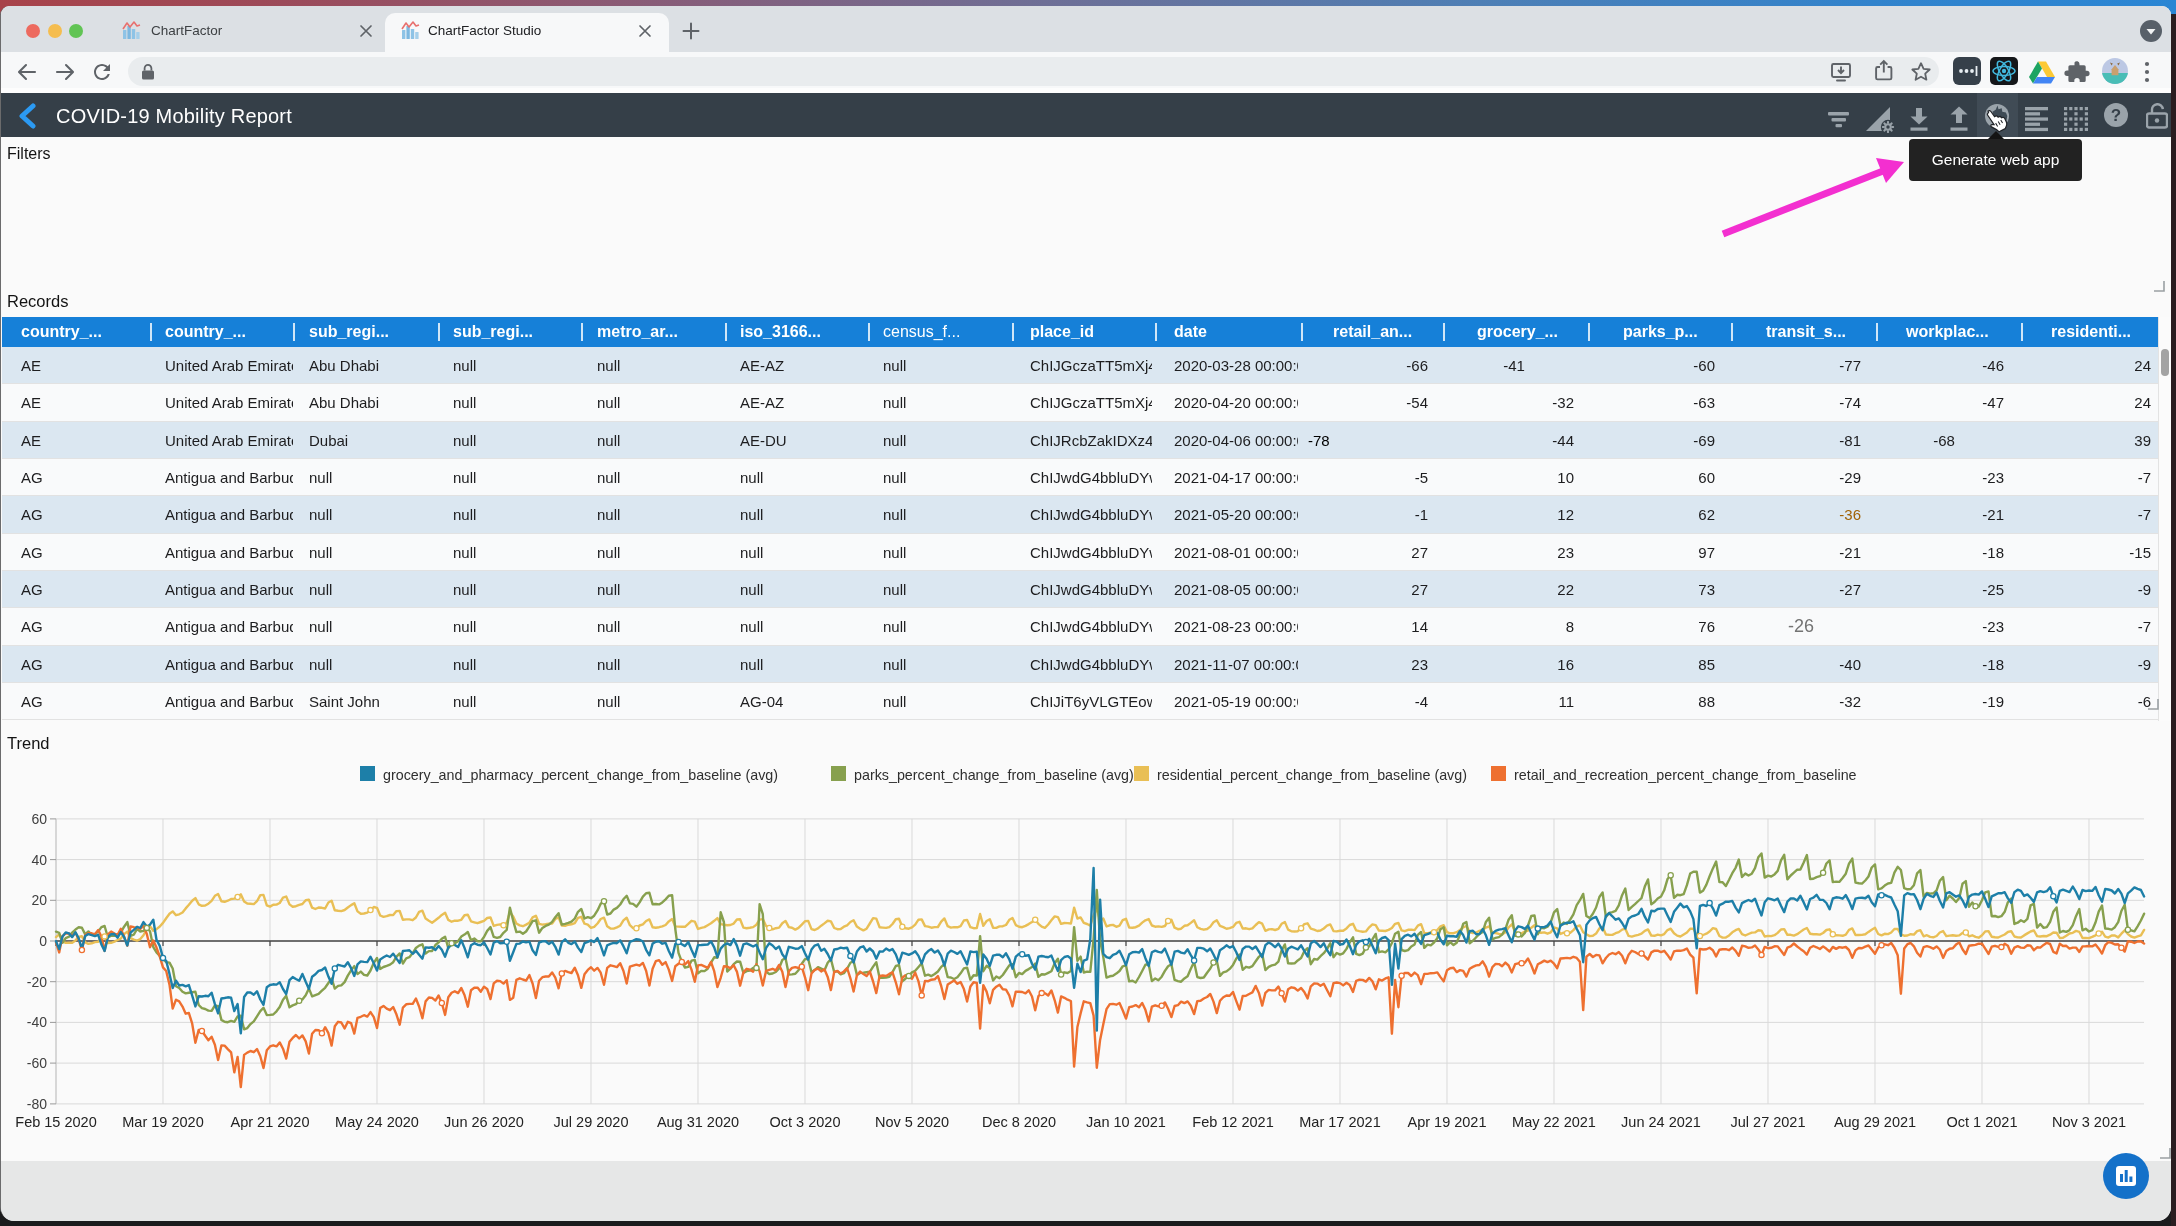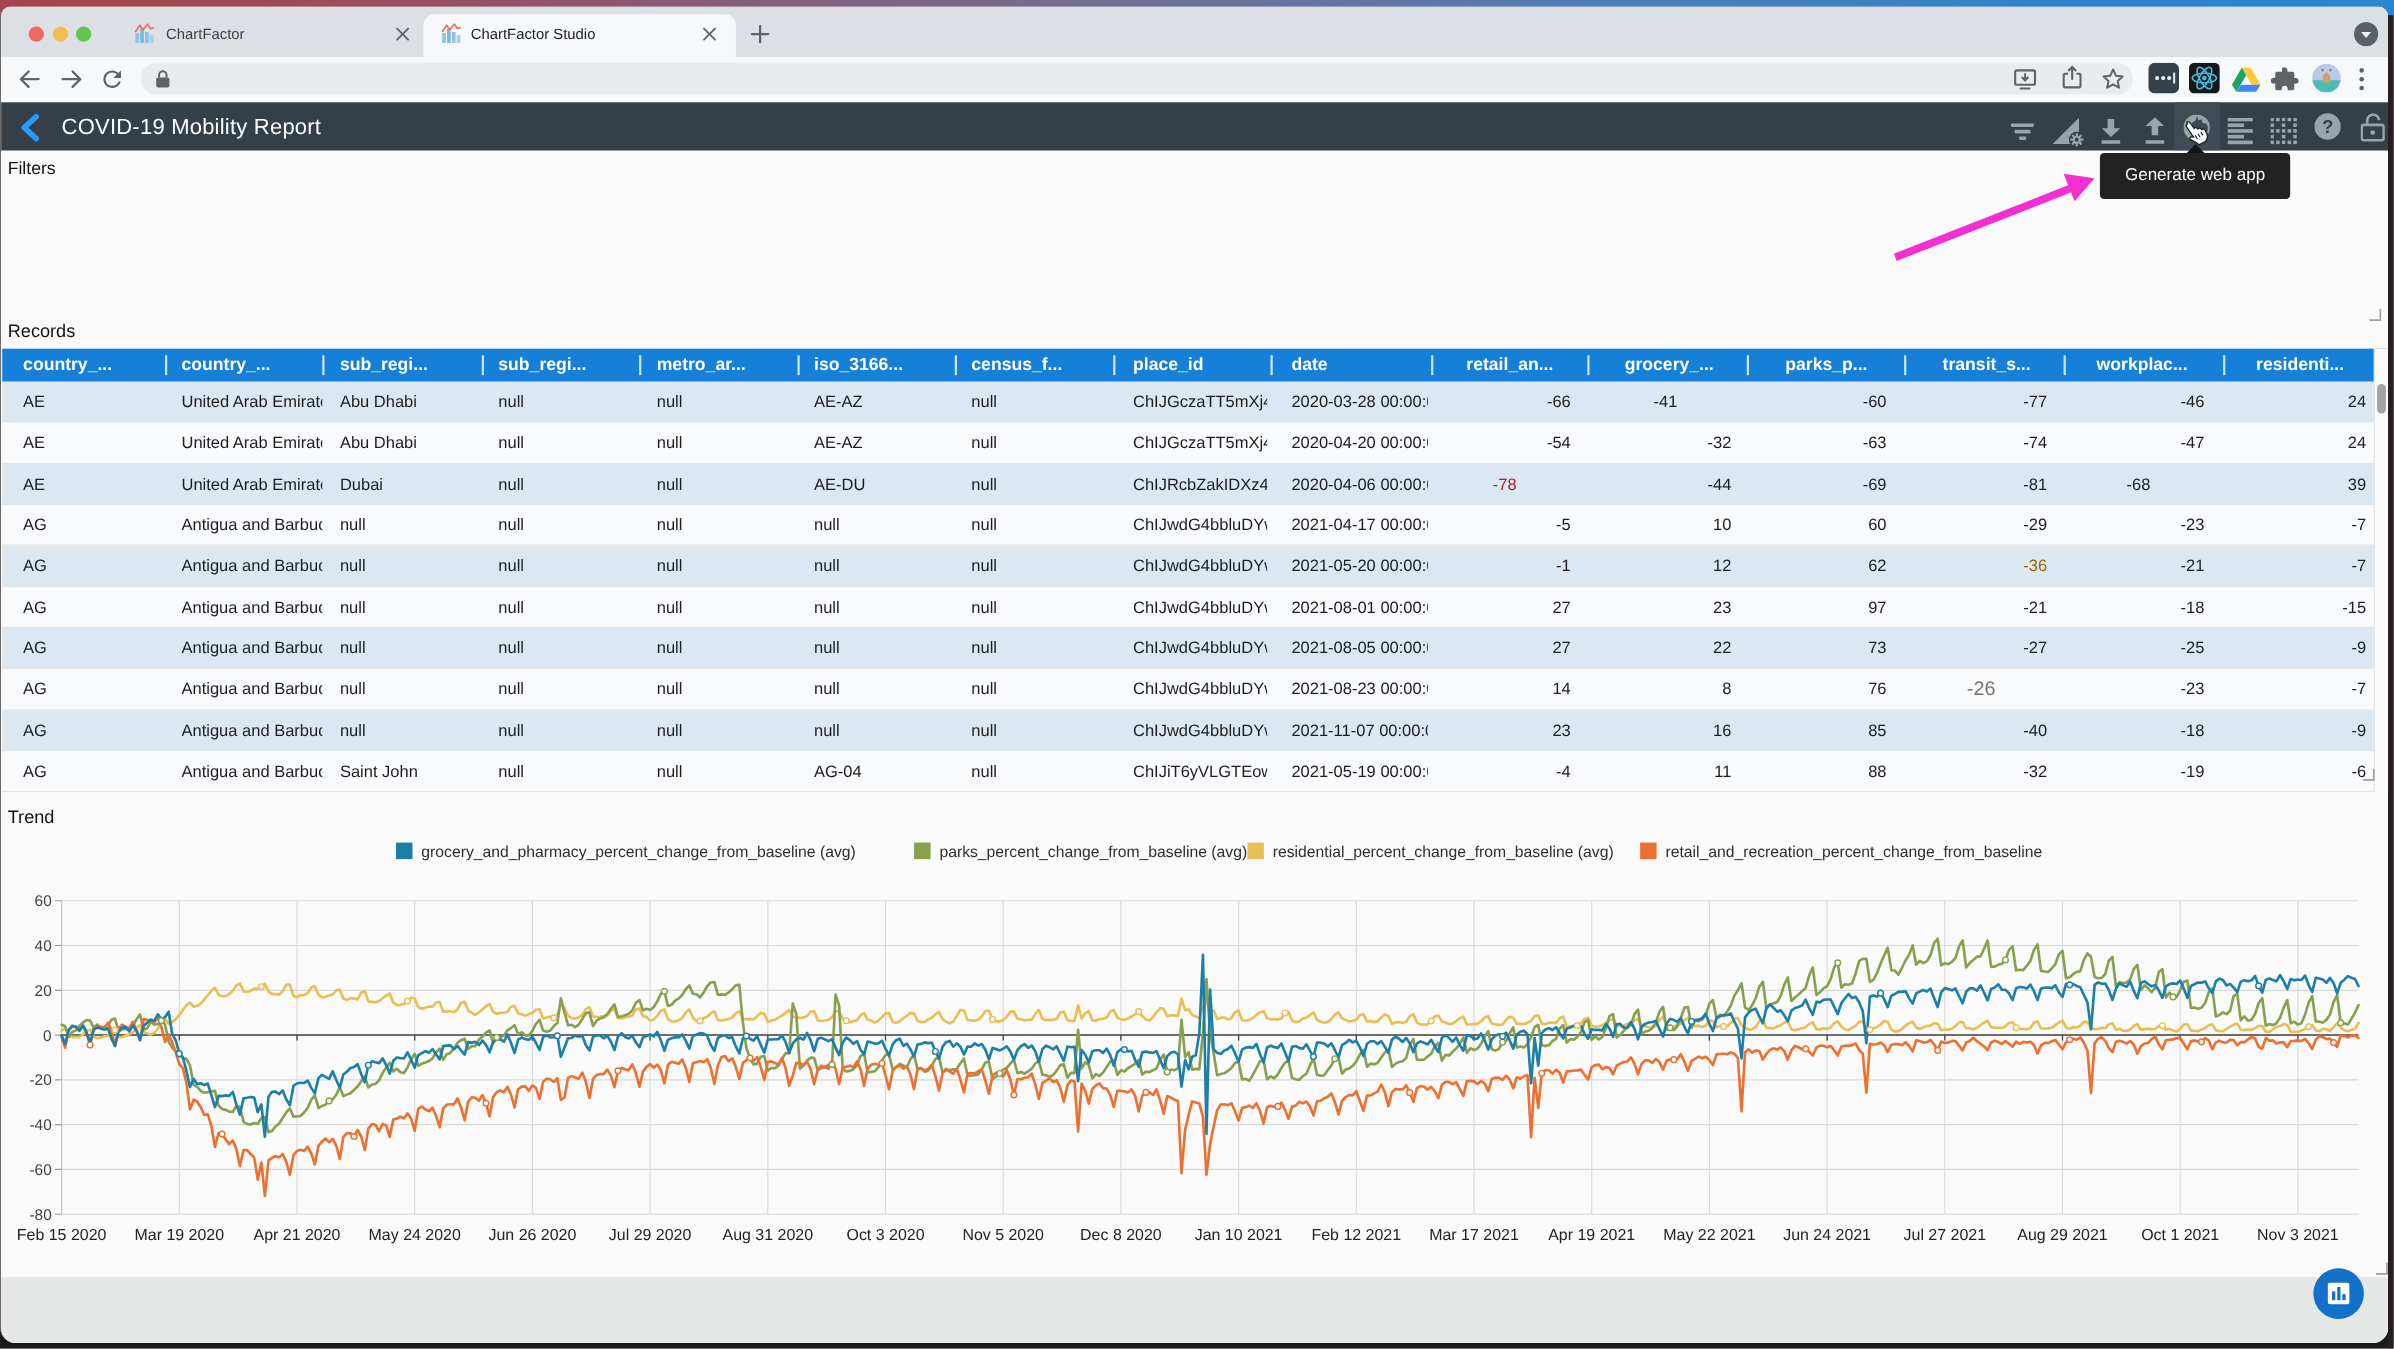--- a/index.html
+++ b/index.html
@@ -208,21 +208,21 @@
       <path d="M1 11 H11 V1" fill="none" stroke="#9aa0a3" stroke-width="1.6"></path>
     </svg>
     <div style="position:absolute;left:6px;top:286px;font-size:16.5px;color:#131313">Records</div>
     <div style="position:absolute;left:1px;top:311px;width:2170px;height:30px;background:#1680d8"></div>
     <div style="position:absolute;left:20px;top:316px;height:20px;font-size:16px;font-weight:bold;color:#fff;line-height:20px">country_...</div>
     <div style="position:absolute;left:164px;top:316px;height:20px;font-size:16px;font-weight:bold;color:#fff;line-height:20px">country_...</div>
     <div style="position:absolute;left:308px;top:316px;height:20px;font-size:16px;font-weight:bold;color:#fff;line-height:20px">sub_regi...</div>
     <div style="position:absolute;left:452px;top:316px;height:20px;font-size:16px;font-weight:bold;color:#fff;line-height:20px">sub_regi...</div>
     <div style="position:absolute;left:596px;top:316px;height:20px;font-size:16px;font-weight:bold;color:#fff;line-height:20px">metro_ar...</div>
     <div style="position:absolute;left:739px;top:316px;height:20px;font-size:16px;font-weight:bold;color:#fff;line-height:20px">iso_3166...</div>
-    <div style="position:absolute;left:882px;top:316px;height:20px;font-size:16px;font-weight:bold;color:#fff;line-height:20px">census_f...</div>
+    <div style="position:absolute;left:882px;top:316px;height:20px;font-size:16px;font-weight:normal;color:#fff;line-height:20px">census_f...</div>
     <div style="position:absolute;left:1029px;top:316px;height:20px;font-size:16px;font-weight:bold;color:#fff;line-height:20px">place_id</div>
     <div style="position:absolute;left:1173px;top:316px;height:20px;font-size:16px;font-weight:bold;color:#fff;line-height:20px">date</div>
     <div style="position:absolute;left:1332px;top:316px;height:20px;font-size:16px;font-weight:bold;color:#fff;line-height:20px">retail_an...</div>
     <div style="position:absolute;left:1476px;top:316px;height:20px;font-size:16px;font-weight:bold;color:#fff;line-height:20px">grocery_...</div>
     <div style="position:absolute;left:1622px;top:316px;height:20px;font-size:16px;font-weight:bold;color:#fff;line-height:20px">parks_p...</div>
     <div style="position:absolute;left:1765px;top:316px;height:20px;font-size:16px;font-weight:bold;color:#fff;line-height:20px">transit_s...</div>
     <div style="position:absolute;left:1905px;top:316px;height:20px;font-size:16px;font-weight:bold;color:#fff;line-height:20px">workplac...</div>
     <div style="position:absolute;left:2050px;top:316px;height:20px;font-size:16px;font-weight:bold;color:#fff;line-height:20px">residenti...</div>
     <div style="position:absolute;left:149px;top:317px;width:2px;height:18px;background:rgba(255,255,255,.8)"></div>
     <div style="position:absolute;left:292px;top:317px;width:2px;height:18px;background:rgba(255,255,255,.8)"></div>
@@ -274,21 +274,21 @@
     <div style="position:absolute;left:1px;top:415.7px;width:2156px;height:37.33px;background:#dbe7f1;border-bottom:1px solid #e2e2e2"></div>
     <div style="position:absolute;left:20px;top:424.7px;width:125px;height:19px;font-size:15px;color:#1d1d1f;line-height:19px;overflow:hidden;white-space:nowrap">AE</div>
     <div style="position:absolute;left:164px;top:424.7px;width:128px;height:19px;font-size:15px;color:#1d1d1f;line-height:19px;overflow:hidden;white-space:nowrap">United Arab Emirates</div>
     <div style="position:absolute;left:308px;top:424.7px;width:125px;height:19px;font-size:15px;color:#1d1d1f;line-height:19px;overflow:hidden;white-space:nowrap">Dubai</div>
     <div style="position:absolute;left:452px;top:424.7px;width:124px;height:19px;font-size:15px;color:#1d1d1f;line-height:19px;overflow:hidden;white-space:nowrap">null</div>
     <div style="position:absolute;left:596px;top:424.7px;width:124px;height:19px;font-size:15px;color:#1d1d1f;line-height:19px;overflow:hidden;white-space:nowrap">null</div>
     <div style="position:absolute;left:739px;top:424.7px;width:124px;height:19px;font-size:15px;color:#1d1d1f;line-height:19px;overflow:hidden;white-space:nowrap">AE-DU</div>
     <div style="position:absolute;left:882px;top:424.7px;width:125px;height:19px;font-size:15px;color:#1d1d1f;line-height:19px;overflow:hidden;white-space:nowrap">null</div>
     <div style="position:absolute;left:1029px;top:424.7px;width:122px;height:19px;font-size:15px;color:#1d1d1f;line-height:19px;overflow:hidden;white-space:nowrap">ChIJRcbZakIDXz4R(</div>
     <div style="position:absolute;left:1173px;top:424.7px;width:124px;height:19px;font-size:15px;color:#1d1d1f;line-height:19px;overflow:hidden;white-space:nowrap">2020-04-06 00:00:0</div>
-    <div style="position:absolute;left:1307px;top:424.7px;width:120px;height:19px;font-size:15px;color:#b91c1c;line-height:19px;text-align:center">-78</div>
+    <div style="position:absolute;left:1307px;top:424.7px;width:120px;height:19px;font-size:15px;color:#000000;line-height:19px;text-align:left">-78</div>
     <div style="position:absolute;left:1453px;top:424.7px;width:120px;height:19px;font-size:15px;color:#1d1d1f;line-height:19px;text-align:right">-44</div>
     <div style="position:absolute;left:1594px;top:424.7px;width:120px;height:19px;font-size:15px;color:#1d1d1f;line-height:19px;text-align:right">-69</div>
     <div style="position:absolute;left:1740px;top:424.7px;width:120px;height:19px;font-size:15px;color:#1d1d1f;line-height:19px;text-align:right">-81</div>
     <div style="position:absolute;left:1883px;top:424.7px;width:120px;height:19px;font-size:15px;color:#1d1d1f;line-height:19px;text-align:center">-68</div>
     <div style="position:absolute;left:2030px;top:424.7px;width:120px;height:19px;font-size:15px;color:#1d1d1f;line-height:19px;text-align:right">39</div>
     <div style="position:absolute;left:1px;top:453.0px;width:2156px;height:37.33px;background:#f9fafb;border-bottom:1px solid #e2e2e2"></div>
     <div style="position:absolute;left:20px;top:462.0px;width:125px;height:19px;font-size:15px;color:#1d1d1f;line-height:19px;overflow:hidden;white-space:nowrap">AG</div>
     <div style="position:absolute;left:164px;top:462.0px;width:128px;height:19px;font-size:15px;color:#1d1d1f;line-height:19px;overflow:hidden;white-space:nowrap">Antigua and Barbuda</div>
     <div style="position:absolute;left:308px;top:462.0px;width:125px;height:19px;font-size:15px;color:#1d1d1f;line-height:19px;overflow:hidden;white-space:nowrap">null</div>
     <div style="position:absolute;left:452px;top:462.0px;width:124px;height:19px;font-size:15px;color:#1d1d1f;line-height:19px;overflow:hidden;white-space:nowrap">null</div>

